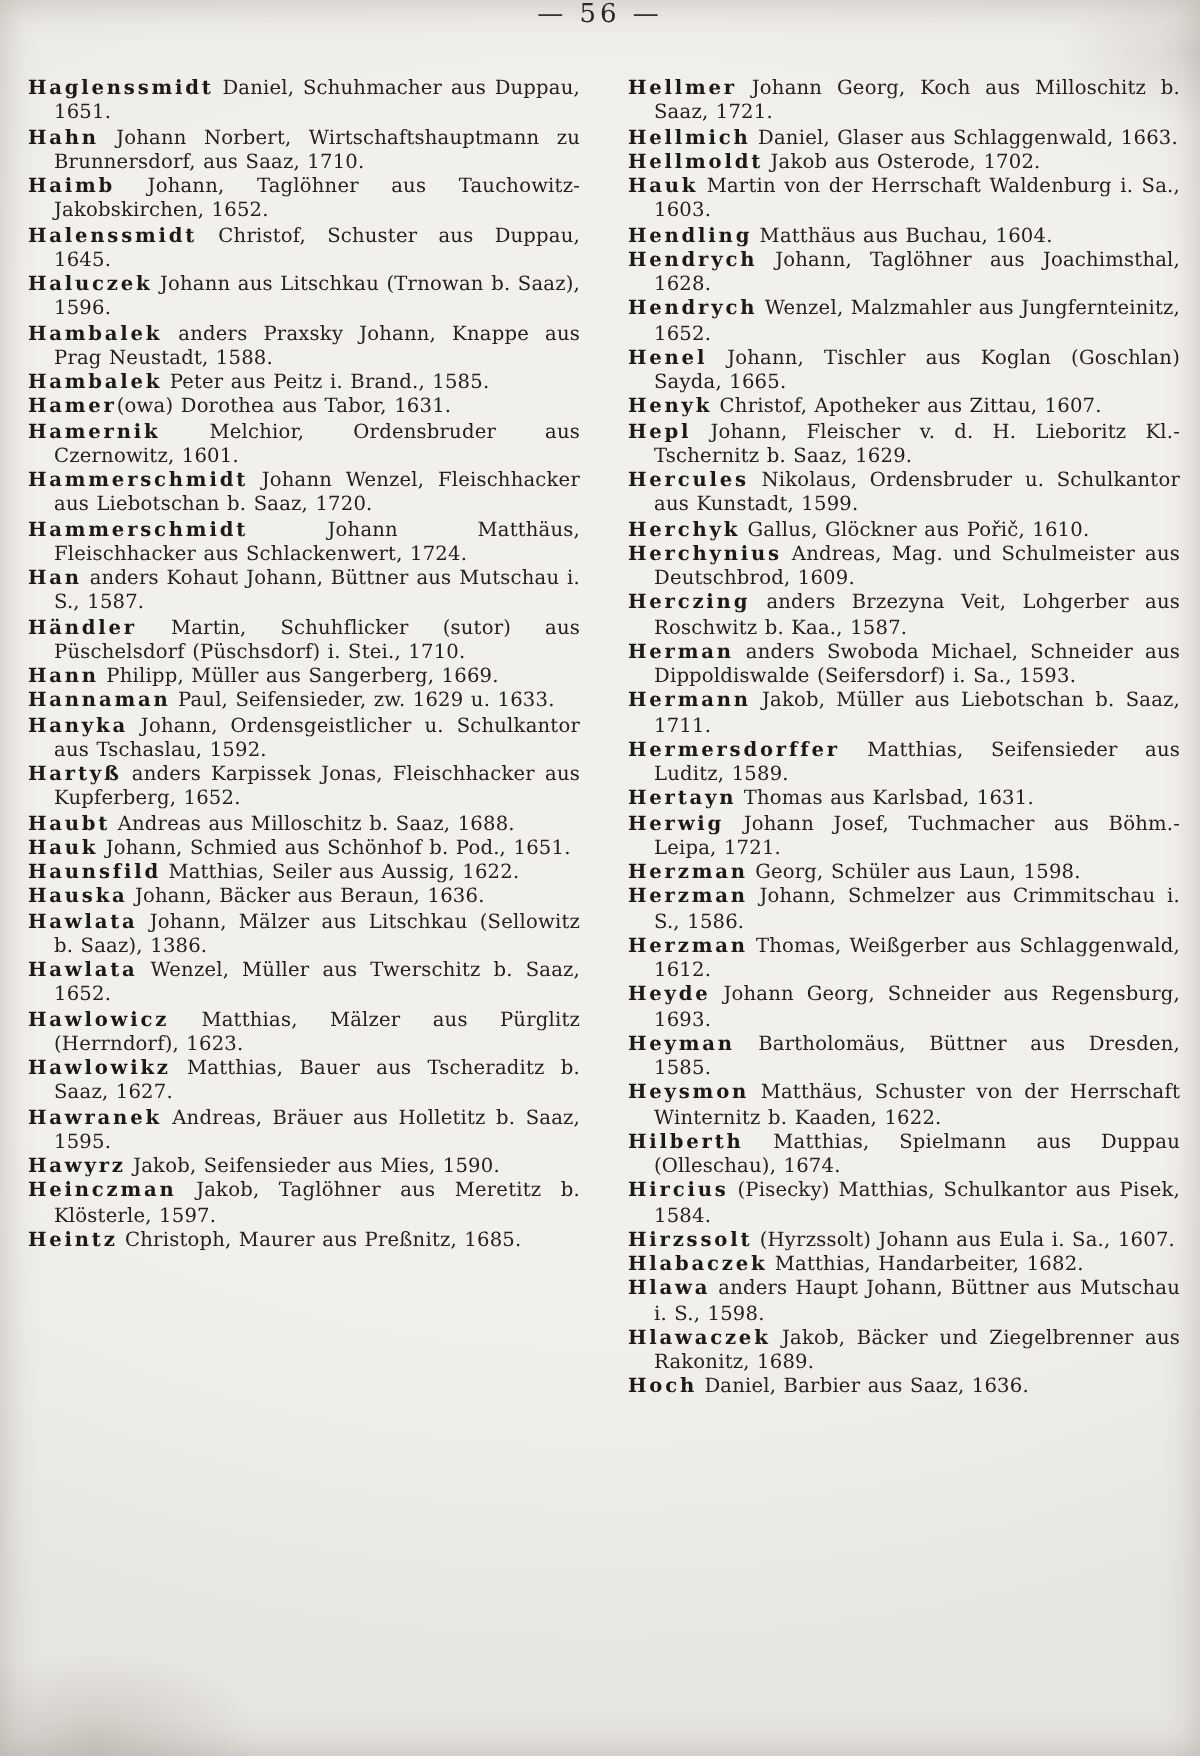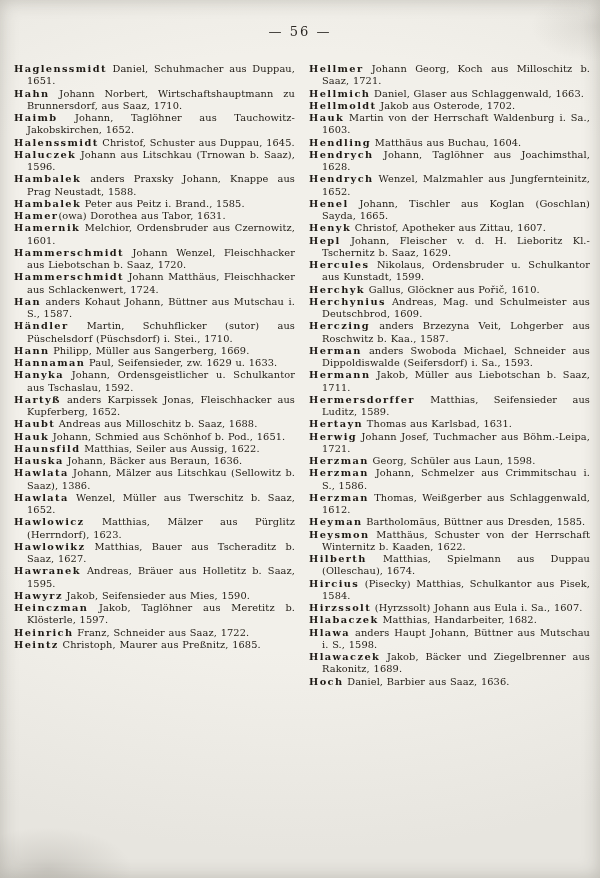--- a/index.html
+++ b/index.html
@@ -16,28 +16,27 @@
     background:
       radial-gradient(ellipse 120px 60px at 8% 99%, rgba(90,85,75,0.18), transparent 70%),
       radial-gradient(ellipse 90px 50px at 99% 3%, rgba(90,85,75,0.12), transparent 70%),
       radial-gradient(ellipse 700px 500px at 50% 40%, #f2f0ea 60%, #e7e5df 100%);
     box-shadow: inset 0 0 18px rgba(60,55,45,0.25);
     overflow: hidden;
     color: #231f1c;
   }
   .page-number {
     text-align: center;
-    padding-top: 24px;
     font-size: 13px;
     letter-spacing: 2px;
     color: #2a2622;
   }
   .columns {
     display: flex;
-    gap: 14px;
+    gap: 24px;
     padding: 24px 10px 0 14px;
   }
   .col {
     list-style: none;
     margin: 0;
     padding: 0;
     width: 281px;
     height: 790px;
     overflow: hidden;
   }
@@ -85,21 +84,20 @@
         <li class="entry"><span class="head">Hauk</span><span class="tail"> Johann, Schmied aus Schönhof b. Pod., 1651.</span></li>
         <li class="entry"><span class="head">Haunsfild</span><span class="tail"> Matthias, Seiler aus Aussig, 1622.</span></li>
         <li class="entry"><span class="head">Hauska</span><span class="tail"> Johann, Bäcker aus Beraun, 1636.</span></li>
         <li class="entry"><span class="head">Hawlata</span><span class="tail"> Johann, Mälzer aus Litschkau (Sellowitz b. Saaz), 1386.</span></li>
         <li class="entry"><span class="head">Hawlata</span><span class="tail"> Wenzel, Müller aus Twerschitz b. Saaz, 1652.</span></li>
         <li class="entry"><span class="head">Hawlowicz</span><span class="tail"> Matthias, Mälzer aus Pürglitz (Herrndorf), 1623.</span></li>
         <li class="entry"><span class="head">Hawlowikz</span><span class="tail"> Matthias, Bauer aus Tscheraditz b. Saaz, 1627.</span></li>
         <li class="entry"><span class="head">Hawranek</span><span class="tail"> Andreas, Bräuer aus Holletitz b. Saaz, 1595.</span></li>
         <li class="entry"><span class="head">Hawyrz</span><span class="tail"> Jakob, Seifensieder aus Mies, 1590.</span></li>
         <li class="entry"><span class="head">Heinczman</span><span class="tail"> Jakob, Taglöhner aus Meretitz b. Klösterle, 1597.</span></li>
-        <li class="entry"><span class="head">Heinrich</span><span class="tail"> Franz, Schneider aus Saaz, 1722.</span></li>
         <li class="entry"><span class="head">Heintz</span><span class="tail"> Christoph, Maurer aus Preßnitz, 1685.</span></li>
       </ul>
     <ul class="col" id="col-right">
         <li class="entry"><span class="head">Hellmer</span><span class="tail"> Johann Georg, Koch aus Milloschitz b. Saaz, 1721.</span></li>
         <li class="entry"><span class="head">Hellmich</span><span class="tail"> Daniel, Glaser aus Schlaggenwald, 1663.</span></li>
         <li class="entry"><span class="head">Hellmoldt</span><span class="tail"> Jakob aus Osterode, 1702.</span></li>
         <li class="entry"><span class="head">Hauk</span><span class="tail"> Martin von der Herrschaft Waldenburg i. Sa., 1603.</span></li>
         <li class="entry"><span class="head">Hendling</span><span class="tail"> Matthäus aus Buchau, 1604.</span></li>
         <li class="entry"><span class="head">Hendrych</span><span class="tail"> Johann, Taglöhner aus Joachimsthal, 1628.</span></li>
         <li class="entry"><span class="head">Hendrych</span><span class="tail"> Wenzel, Malzmahler aus Jungfernteinitz, 1652.</span></li>
@@ -111,20 +109,21 @@
         <li class="entry"><span class="head">Herchynius</span><span class="tail"> Andreas, Mag. und Schulmeister aus Deutschbrod, 1609.</span></li>
         <li class="entry"><span class="head">Herczing</span><span class="tail"> anders Brzezyna Veit, Lohgerber aus Roschwitz b. Kaa., 1587.</span></li>
         <li class="entry"><span class="head">Herman</span><span class="tail"> anders Swoboda Michael, Schneider aus Dippoldiswalde (Seifersdorf) i. Sa., 1593.</span></li>
         <li class="entry"><span class="head">Hermann</span><span class="tail"> Jakob, Müller aus Liebotschan b. Saaz, 1711.</span></li>
         <li class="entry"><span class="head">Hermersdorffer</span><span class="tail"> Matthias, Seifensieder aus Luditz, 1589.</span></li>
         <li class="entry"><span class="head">Hertayn</span><span class="tail"> Thomas aus Karlsbad, 1631.</span></li>
         <li class="entry"><span class="head">Herwig</span><span class="tail"> Johann Josef, Tuchmacher aus Böhm.-Leipa, 1721.</span></li>
         <li class="entry"><span class="head">Herzman</span><span class="tail"> Georg, Schüler aus Laun, 1598.</span></li>
         <li class="entry"><span class="head">Herzman</span><span class="tail"> Johann, Schmelzer aus Crimmitschau i. S., 1586.</span></li>
         <li class="entry"><span class="head">Herzman</span><span class="tail"> Thomas, Weißgerber aus Schlaggenwald, 1612.</span></li>
+        <li class="entry"><span class="head">Heyde</span><span class="tail"> Johann Georg, Schneider aus Regensburg, 1693.</span></li>
         <li class="entry"><span class="head">Heyman</span><span class="tail"> Bartholomäus, Büttner aus Dresden, 1585.</span></li>
         <li class="entry"><span class="head">Heysmon</span><span class="tail"> Matthäus, Schuster von der Herrschaft Winternitz b. Kaaden, 1622.</span></li>
         <li class="entry"><span class="head">Hilberth</span><span class="tail"> Matthias, Spielmann aus Duppau (Olleschau), 1674.</span></li>
         <li class="entry"><span class="head">Hircius</span><span class="tail"> (Pisecky) Matthias, Schulkantor aus Pisek, 1584.</span></li>
         <li class="entry"><span class="head">Hirzssolt</span><span class="tail"> (Hyrzssolt) Johann aus Eula i. Sa., 1607.</span></li>
         <li class="entry"><span class="head">Hlabaczek</span><span class="tail"> Matthias, Handarbeiter, 1682.</span></li>
         <li class="entry"><span class="head">Hlawa</span><span class="tail"> anders Haupt Johann, Büttner aus Mutschau i. S., 1598.</span></li>
         <li class="entry"><span class="head">Hlawaczek</span><span class="tail"> Jakob, Bäcker und Ziegelbrenner aus Rakonitz, 1689.</span></li>
         <li class="entry"><span class="head">Hoch</span><span class="tail"> Daniel, Barbier aus Saaz, 1636.</span></li>
       </ul>

